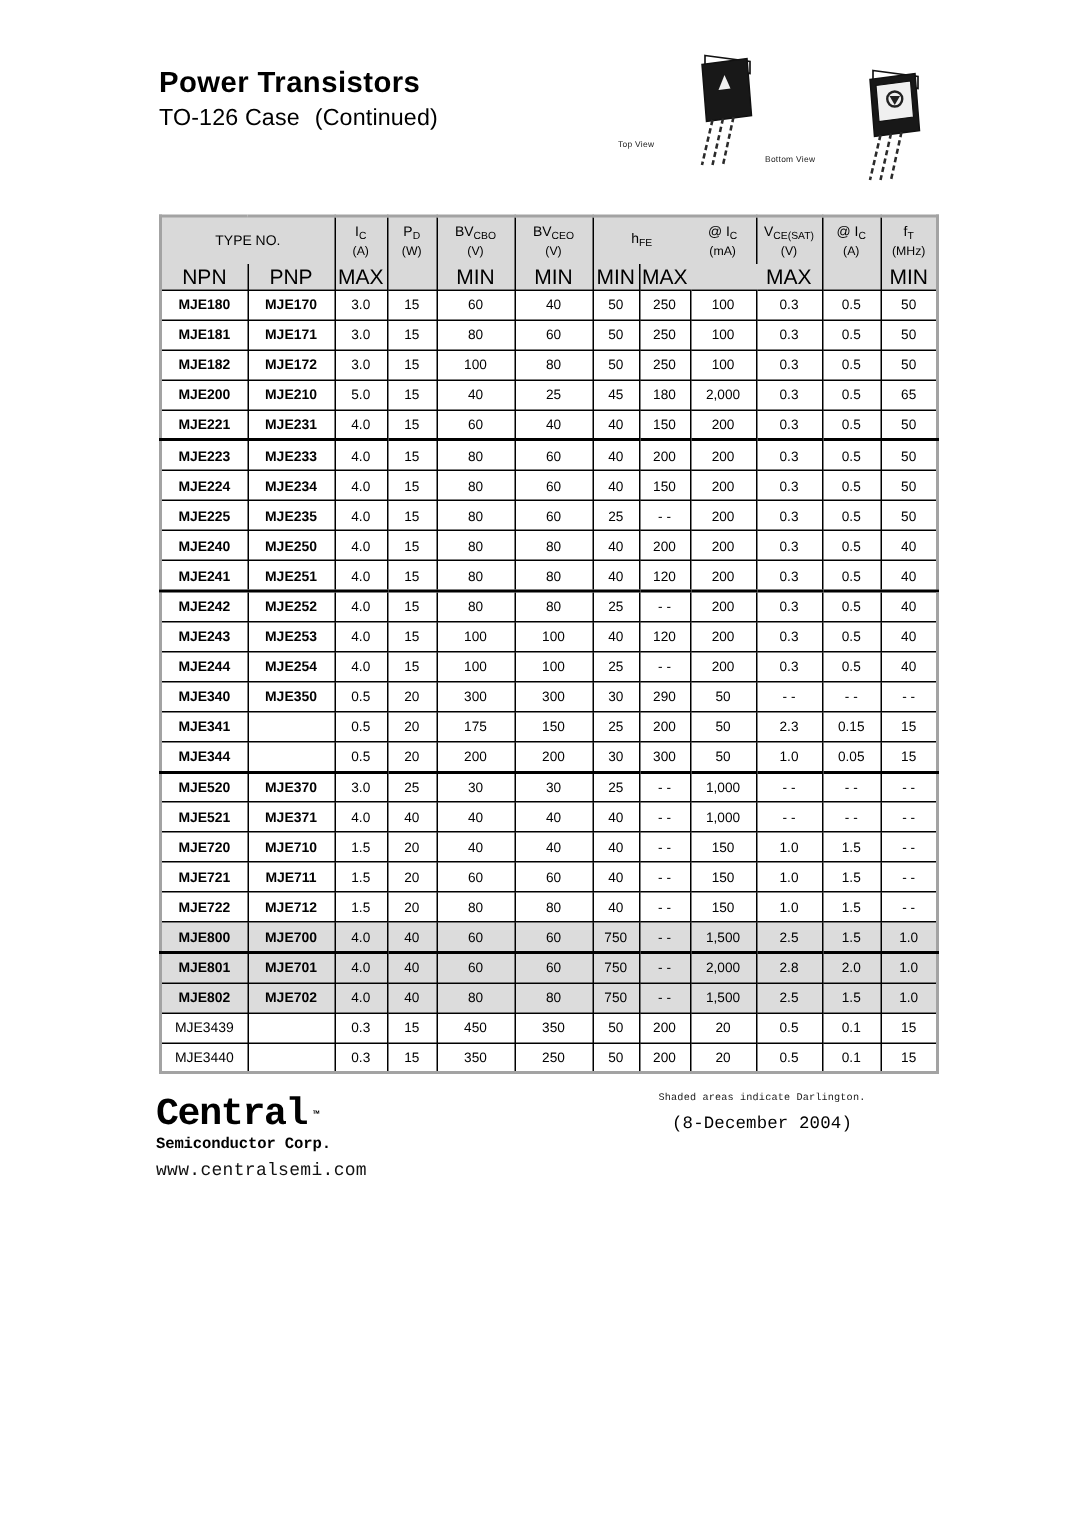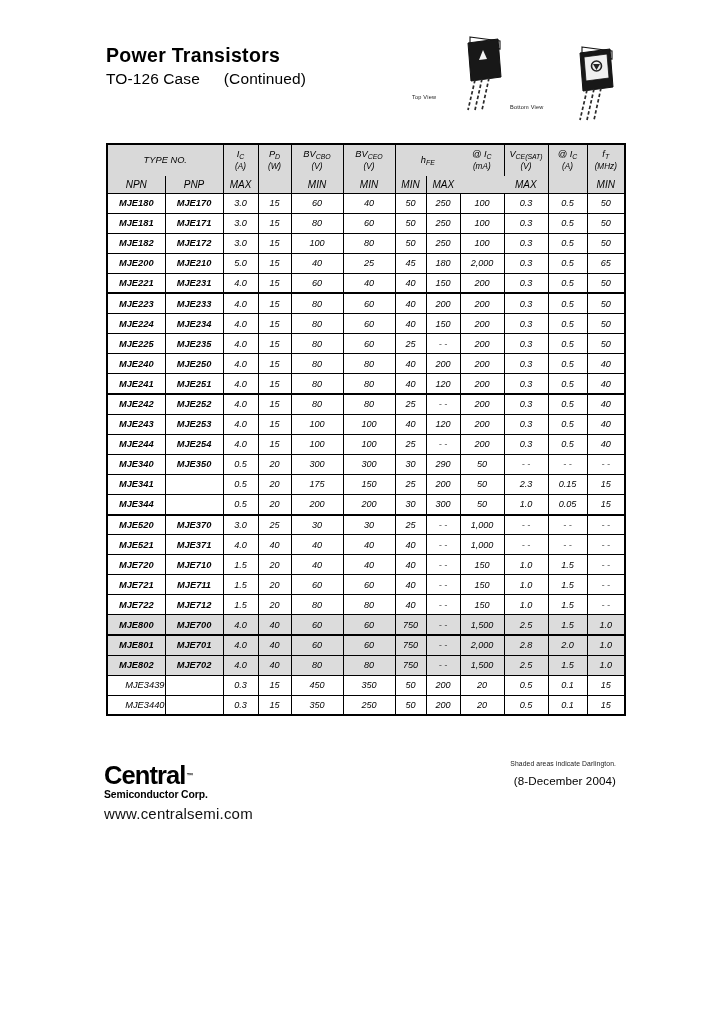--- a/index.html
+++ b/index.html
@@ -18,21 +18,21 @@
   .hdr { position: absolute; left: 0; top: 0; width: 720px; height: 130px; }
   .title-block { position: absolute; left: 106px; top: 44px; }
   .title-main {
     font-size: 19.5px; font-weight: bold; letter-spacing: 0.3px;
     line-height: 22px; white-space: nowrap;
   }
   .title-sub {
     font-size: 15.5px; font-weight: normal; line-height: 20px;
     margin-top: 3px; white-space: nowrap; letter-spacing: .1px;
   }
-  .title-sub .cont { margin-left: 24px; }
+  .title-sub .cont { margin-left: 10px; }
 
   
   .pkg-area { position: absolute; left: 410px; top: 30px; width: 240px; height: 95px; }
   .pkg { position: absolute; }
   .pkg svg { display: block; }
   .pkg-cap {
     position: absolute; font-size: 5.6px; letter-spacing: .2px;
     color: #1a1a1a; white-space: nowrap;
   }
 
@@ -47,76 +47,76 @@
   table.spec td, table.spec th {
     border: 1px solid #000;
     padding: 0;
     text-align: center;
     vertical-align: middle;
     font-weight: normal;
   }
   
   thead td { background: #d9d9d9; }
   .h-top { height: 32px; line-height: 1.12; font-size: 9.3px; }
-  .h-bot { height: 17px; font-size: 10px; font-weight: bold; }
+  .h-bot { height: 17px; font-size: 14px; font-weight: bold; }
   .h-top .u   { font-size: 8.2px; }
   sub.s { font-size: 6.9px; vertical-align: -2px; }
 
   
   .nb { border-bottom: none !important; }
   .nt { border-top: none !important; }
   .nr { border-right: none !important; }
   .nl { border-left: none !important; }
 
   tbody td { height: 20.1px; }
   tbody td.part { font-weight: bold; font-size: 9.3px; }
-  tbody td.part-plain { font-weight: normal; font-size: 9.3px; text-align: right; }
+  tbody td.part-plain { font-weight: normal; font-size: 9.3px; }
   tbody td.num { font-size: 9.1px; }
   .rt { text-align: right; padding-right: 9px; }
 
   
   tr.grp-end > td { border-bottom: 2px solid #000; }
   tbody tr.shaded > td { background: #dcdcdc; }
 
   
-  table.spec { border: 2px solid #000000; font-style: italic; }
+  table.spec { border: 2px solid #a3a3a3; }
 
   
   col.c-npn  { width: 58px; }
   col.c-pnp  { width: 58px; }
   col.c-ic   { width: 35px; }
   col.c-pd   { width: 33px; }
   col.c-bvcbo{ width: 52px; }
   col.c-bvceo{ width: 52px; }
   col.c-hmin { width: 31px; }
   col.c-hmax { width: 34px; }
   col.c-atic { width: 44px; }
   col.c-vces { width: 44px; }
   col.c-atica{ width: 39px; }
   col.c-ft   { width: 38px; }
 
   
-  .footer { position: absolute; left: 0; top: 760px; width: 720px; height: 80px; }
+  .footer { position: absolute; left: 0; top: 728px; width: 720px; height: 80px; font-family: Liberation Mono, monospace; }
   .logo { position: absolute; left: 104px; top: 2px; }
   .logo-word {
     font-size: 25.5px; font-weight: bold; letter-spacing: -0.9px;
     line-height: 26px; position: relative; display: inline-block;
   }
   .logo-tm {
     font-size: 7px; font-weight: bold; position: absolute;
     top: 1px; right: -8px; letter-spacing: 0;
   }
   .logo-sub {
     font-size: 10.4px; font-weight: bold; letter-spacing: -0.1px;
     line-height: 12px; margin-top: 1px;
   }
   .logo-url {
-    font-size: 15px; letter-spacing: .2px; margin-top: 4px; color: #111;
-  }
-  .foot-right { position: absolute; left: 400px; top: 0; width: 216px; text-align: right; }
+    font-size: 12px; letter-spacing: .2px; margin-top: 4px; color: #111;
+  }
+  .foot-right { position: absolute; left: 400px; top: 0; width: 216px; text-align: center; }
   .foot-note { font-size: 6.8px; letter-spacing: .1px; color: #1a1a1a; }
   .foot-date { font-size: 11.6px; margin-top: 7px; letter-spacing: .1px; }
 </style>
 </head>
 <body>
 
 <div class="page">
 
   <div class="hdr">
     <div class="title-block">

